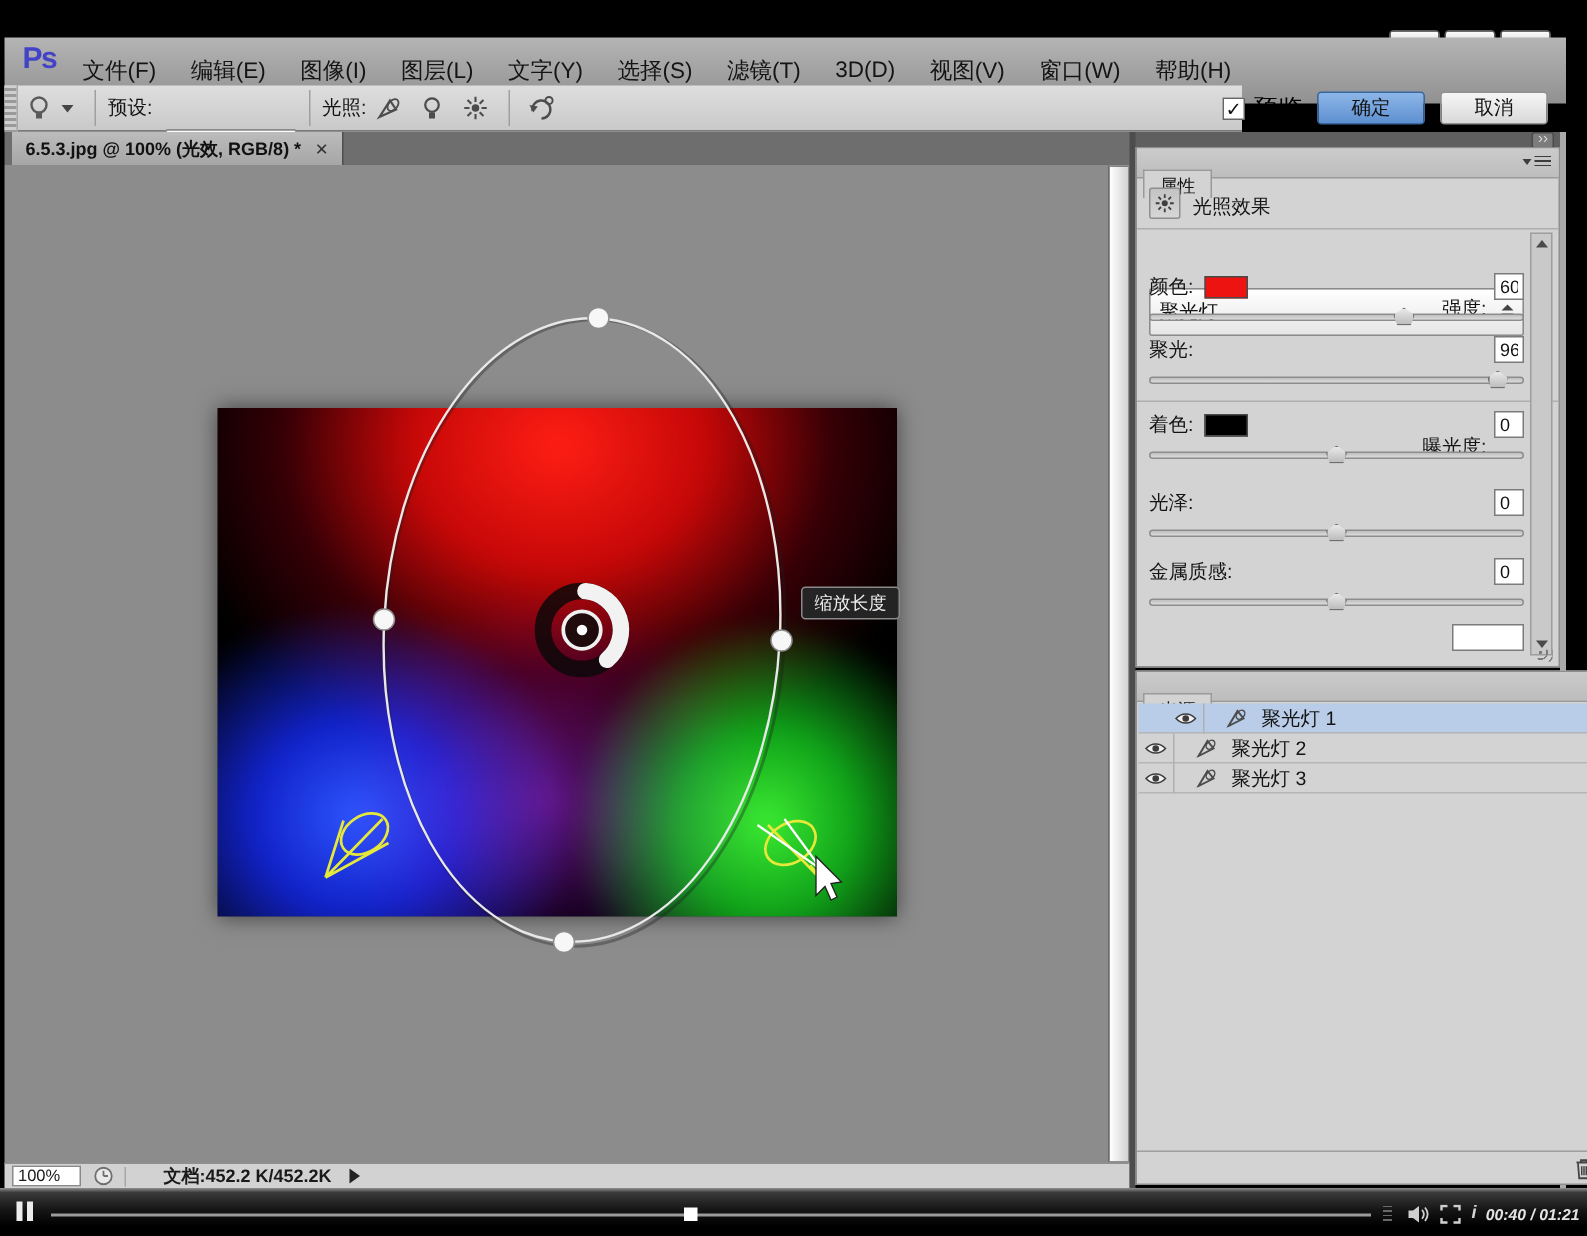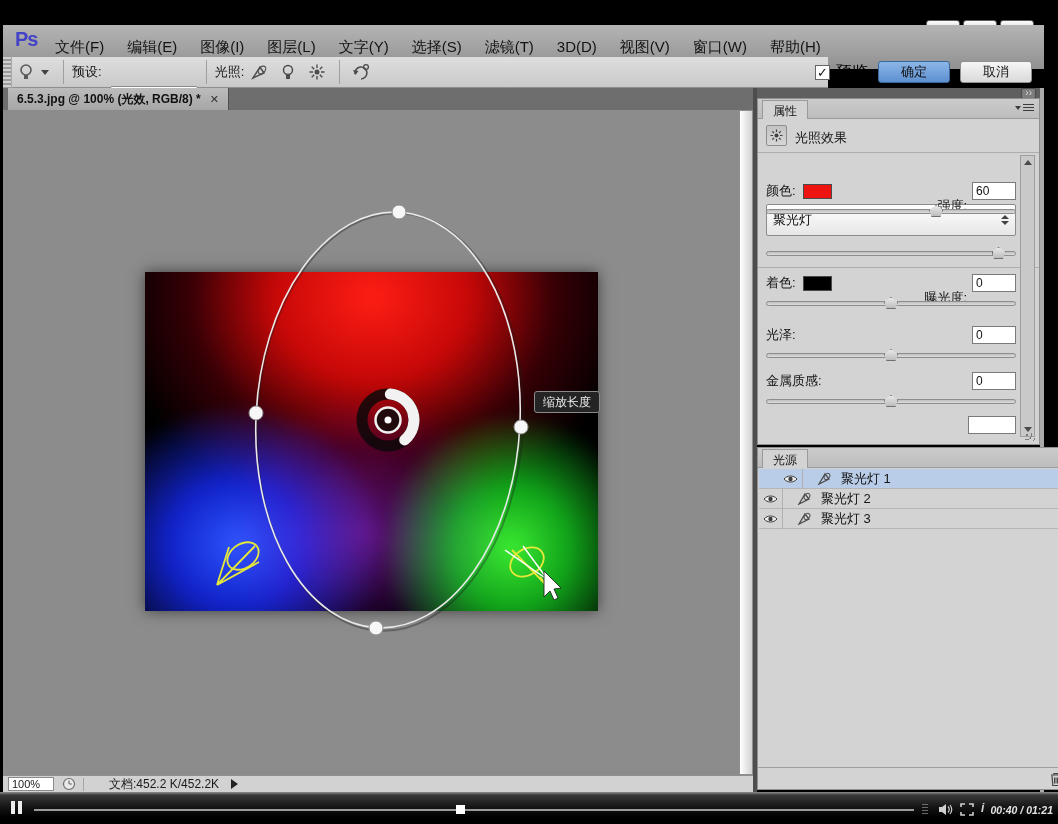--- a/index.html
+++ b/index.html
@@ -82,37 +82,37 @@
   .tooltip { left:531px; top:281px; height:22px; padding:2px 8px;
     background:rgba(38,38,38,.95); border:1px solid #8a8a8a; border-radius:3px;
     color:#ececec; font-size:12px; white-space:nowrap; z-index:5; }
 
   
   .panel { background:#d3d3d3; border:1px solid #8f8f8f; font-size:13px; color:#141414; }
   .props { left:757px; top:98px; width:283px; height:347px; }
   .lights { left:757px; top:447px; width:331px; height:343px; }
   .tabstrip { position:absolute; left:0; top:0; right:0; height:20px;
     background:linear-gradient(#cbcbcb,#bdbdbd); border-bottom:1px solid #9a9a9a; }
-  .ptab { position:absolute; left:4px; top:1px; height:19px; padding:2px 10px 0;
+  .ptab { position:absolute; left:4px; top:14px; height:19px; padding:2px 10px 0;
     background:#d3d3d3; border:1px solid #9a9a9a; border-bottom:none; font-size:12px; }
   .pmenu { position:absolute; right:5px; top:5px; display:flex; align-items:center; gap:2px; }
   .pmenu .tri { width:0; height:0; border-left:3.5px solid transparent; border-right:3.5px solid transparent; border-top:4px solid #3c3c3c; }
   .pmenu .bars { width:11px; height:8px; background:repeating-linear-gradient(#3c3c3c 0 1px,transparent 1px 3px); }
 
   .fx-iconbtn { position:absolute; left:8px; top:26px; width:21px; height:21px;
     background:linear-gradient(#c3c3c3,#d6d6d6); border:1px solid #8e8e8e; border-radius:2px;
     display:flex; align-items:center; justify-content:center; }
   .fx-title { position:absolute; left:37px; top:30px; font-size:13px; }
   .pdivider { position:absolute; left:0; right:0; height:1px; background:#aeaeae; }
 
-  .pselect { position:absolute; left:8px; top:57px; width:250px; height:32px;font-family:Liberation Serif, serif; }
+  .pselect { position:absolute; left:8px; top:45px; width:250px; height:32px;font-family:Liberation Serif, serif; }
   .prow { position:absolute; left:8px; width:250px; height:20px; display:flex; align-items:center; }
   .prow .spacer { flex:1; }
   .swatch { width:29px; height:15px; border:1px solid #4a4a4a; margin-left:7px; }
-  .num { width:44px; height:18px; border:1px solid #7b7b7b; background:#fff; font-size:12px;
+  .num { width:20px; height:18px; border:1px solid #7b7b7b; background:#fff; font-size:12px;
     padding:0 3px; color:#111; font-family:"Liberation Sans","DejaVu Sans",sans-serif; }
   .rlabel { margin-right:5px;margin-top:30px; }
 
   .slider { position:absolute; left:8px; width:250px; height:13px; }
   .slider-track { position:absolute; left:0; right:0; top:4px; height:5px; border-radius:3px;
     background:linear-gradient(#bfbfbf,#dcdcdc); border:1px solid #8d8d8d; }
   .slider-thumb { position:absolute; top:0; width:14px; height:12px; margin-left:-7px;
     background:linear-gradient(#e8e8e8,#bdbdbd); border:1px solid #6f6f6f;
     clip-path:polygon(50% 0,100% 42%,82% 100%,18% 100%,0 42%); }
 
@@ -333,20 +333,25 @@
     <span class="swatch" style="background-color: rgb(237, 19, 16);"></span>
     <span class="spacer"></span>
     <span class="rlabel">强度:</span>
     <input class="num" value="60" style="">
   </div>
   <div class="slider" style="top:106px;">
     <div class="slider-track"></div>
     <div class="slider-thumb" style="left:68%;"></div>
   </div>
 
+  <div class="prow" style="top:124px;">
+    <span>聚光:</span>
+    <span class="spacer"></span>
+    <input class="num" value="96" style="">
+  </div>
   <div class="slider" style="top:148px;">
     <div class="slider-track"></div>
     <div class="slider-thumb" style="left:93%;"></div>
   </div>
 
   <div class="pdivider" style="top:168px;"></div>
 
   <div class="prow" style="top:174px;">
     <span>着色:</span>
     <span class="swatch" style="background-color: rgb(0, 0, 0);"></span>
@@ -451,21 +456,21 @@
   </div>
 </div>
 
 <div class="abs statusbar">
   <span class="zoombox">100%</span>
   <svg width="14" height="14" style="margin-left:8px;">
     <circle cx="7" cy="7" r="5.5" fill="#e9e9e9" stroke="#6f6f6f" stroke-width="1.2"></circle>
     <path d="M7 7 L7 3.5 M7 7 L10 7" stroke="#6f6f6f" stroke-width="1.2"></path>
   </svg>
   <span class="sb-sep"></span>
-  <span style="margin-left:18px;">文档:452.2 K/452.2K</span>
+  <span style="margin-left:18px;font-weight:bold;">文档:452.2 K/452.2K</span>
   <span class="sb-play"></span>
 </div>
 
 <div class="abs player">
   <div class="pause">
       <i></i>
       <i></i>
     </div>
   <div class="ptrack">
     <div class="phandle" style="left:48%;"></div>

